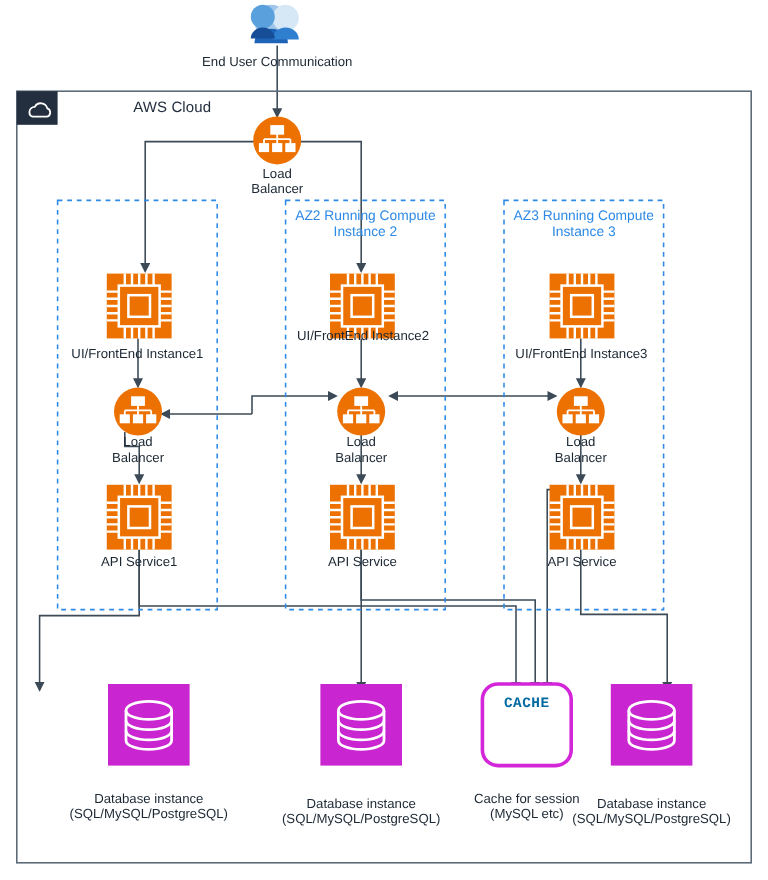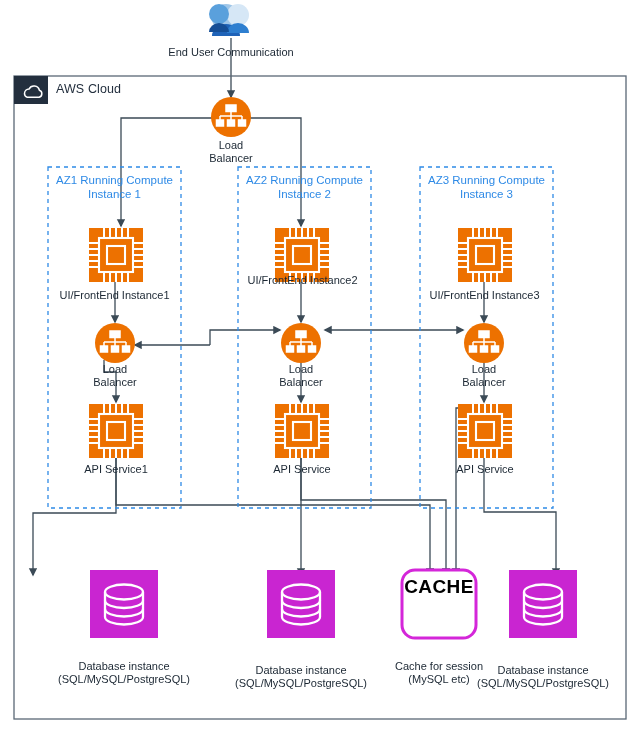--- a/index.html
+++ b/index.html
@@ -41,28 +41,29 @@
     pointer-events: none;
   }
   .lbl.az {
     color: #2e8ae6;
     font-size: 11.5px;
     line-height: 14px;
   }
   .lbl.cloudtitle {
     color: #232f3e;
     font-size: 12.5px;
-    text-align: left;
+    text-align: right;
     letter-spacing: .1px;
   }
   .lbl.cachetxt {
-    color: #000000;
-    font-size: 19px;
+    color: #0369a1;
+    font-size: 12px;
     font-weight: 700;
     letter-spacing: .4px;
+    font-family: Liberation Mono, monospace;
   }
 </style>
 </head>
 <body>
 
 <div id="canvas">
 
   <svg class="layer" id="wires" viewBox="0 0 640 733" xmlns="http://www.w3.org/2000/svg">
     <defs>
       <marker id="ah" markerWidth="9" markerHeight="9" refX="5.2" refY="3.2" orient="auto" markerUnits="strokeWidth">
@@ -287,22 +288,20 @@
     </g>
   </svg>
 
   <div class="lbl" style="left:141px; top:46px; width:180px;">End User Communication</div>
 
   <div class="lbl cloudtitle" style="left:56px; top:83px; width:120px;">AWS Cloud</div>
 
   <div class="lbl" style="left:181px; top:139px; width:100px;">Load
 Balancer</div>
 
-  <div class="lbl az" style="left:50px; top:173px; width:129px;">AZ1 Running Compute
-Instance 1</div>
   <div class="lbl az" style="left:240px; top:173px; width:129px;">AZ2 Running Compute
 Instance 2</div>
   <div class="lbl az" style="left:422px; top:173px; width:129px;">AZ3 Running Compute
 Instance 3</div>
 
   <div class="lbl" style="left:48px; top:289px; width:133px;">UI/FrontEnd Instance1</div>
   <div class="lbl" style="left:236px; top:274px; width:133px;">UI/FrontEnd Instance2</div>
   <div class="lbl" style="left:418px; top:289px; width:133px;">UI/FrontEnd Instance3</div>
 
   <div class="lbl" style="left:65px; top:363px; width:100px;">Load

